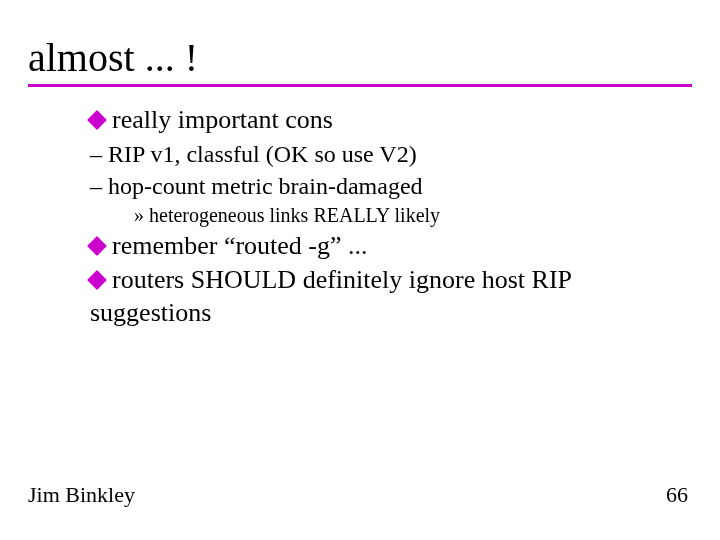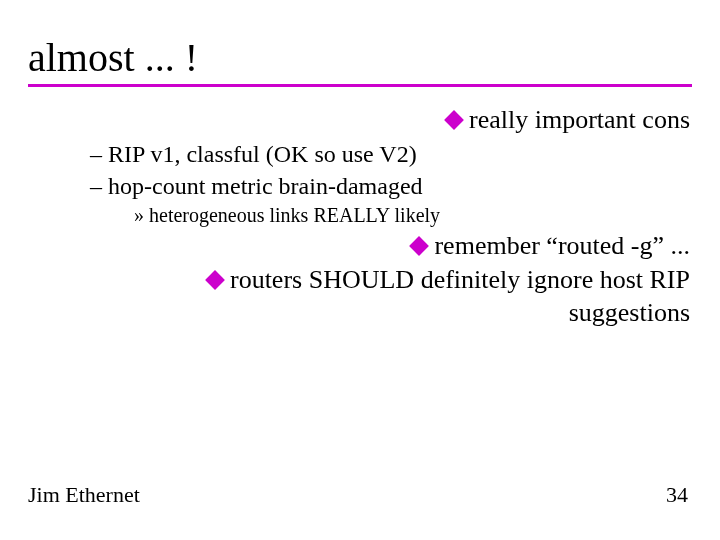--- a/index.html
+++ b/index.html
@@ -31,21 +31,20 @@
   .content {
     position: absolute;
     left: 90px;
     top: 102px;
     width: 600px;
     font-size: 26px;
     line-height: 1.25;
   }
   .bul1 {
     margin: 0 0 2px 0;
-    text-align: right;
   }
   .bul1-wrap {
     margin-top: 2px;
   }
   .bul1-wrap.later {
     margin-top: 10px;
   }
   .diamond {
     display: inline-block;
     width: 14px;
@@ -102,14 +101,14 @@
   </div>
 
   <div class="bul1-wrap">
     <div class="bul1">
       <span class="diamond"></span><span>routers SHOULD definitely ignore host RIP suggestions</span>
     </div>
   </div>
 
 </div>
 
-<div class="footer-left">Jim Ethernet</div>
-<div class="footer-right">34</div>
+<div class="footer-left">Jim Binkley</div>
+<div class="footer-right">66</div>
 
 </body></html>

